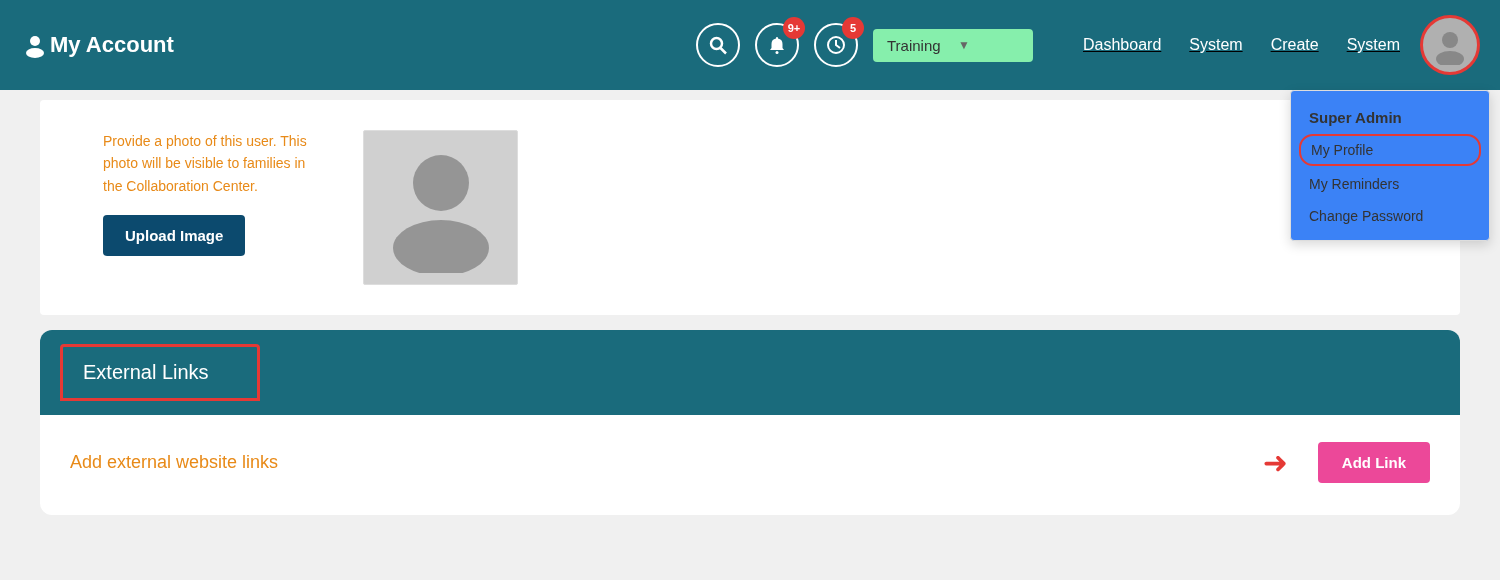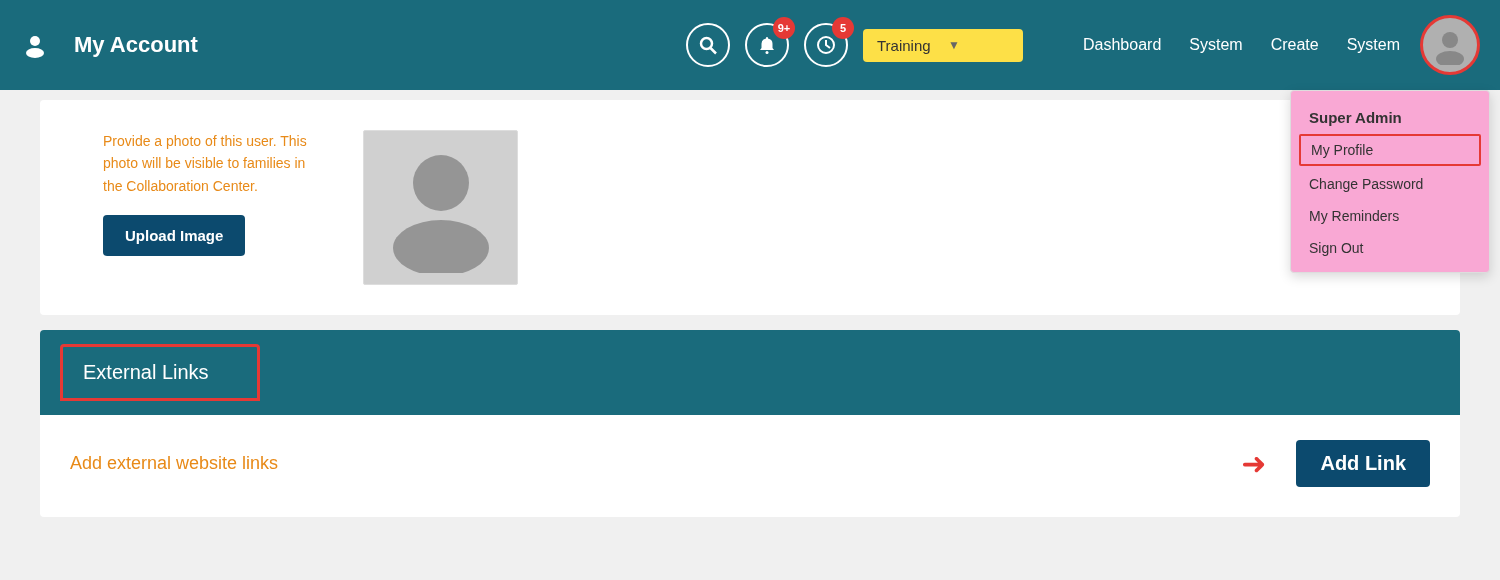--- a/index.html
+++ b/index.html
@@ -11,21 +11,21 @@
       height: 90px;
       display: flex;
       align-items: center;
       padding: 0 20px;
       position: relative;
       z-index: 10;
     }
     .header-left {
       display: flex;
       align-items: center;
-      gap: 24px;
+      gap: 0;
       color: white;
       font-size: 22px;
       font-weight: bold;
       flex: 1;
     }
     .header-left .user-icon {
       width: 30px;
       height: 30px;
       display: flex;
       align-items: center;
@@ -62,34 +62,35 @@
       height: 22px;
       font-size: 11px;
       display: flex;
       align-items: center;
       justify-content: center;
       font-weight: bold;
     }
     .training-select {
       display: flex;
       align-items: center;
-      background: #fde047;
+      background: #86efac;
       border-radius: 4px;
       padding: 8px 14px;
       gap: 10px;
       cursor: pointer;
       min-width: 160px;
     }
     .training-select span { color: #333; font-size: 15px; flex: 1; }
     .training-select .arrow { color: #666; font-size: 12px; }
     .header-nav {
       display: flex;
       align-items: center;
       gap: 28px;
-      margin-left: 30px;
+      margin-left: 20px;
+      text-decoration: underline;
     }
     .header-nav a {
       color: white;
       text-decoration: none;
       font-size: 16px;
       cursor: pointer;
     }
     .avatar-btn {
       width: 60px;
       height: 60px;
@@ -102,21 +103,21 @@
       align-items: center;
       justify-content: center;
       margin-left: 20px;
     }
 
     
     .dropdown-menu {
       position: absolute;
       top: 90px;
       right: 10px;
-      background: #f9a8d4;
+      background: #3b82f6;
       border: 1px solid #ddd;
       border-radius: 4px;
       box-shadow: 0 4px 12px rgba(0,0,0,0.15);
       min-width: 200px;
       z-index: 100;
       padding: 8px 0;
     }
     .dropdown-title {
       padding: 10px 18px 6px;
       font-size: 15px;
@@ -128,21 +129,21 @@
       font-size: 14px;
       color: #333;
       cursor: pointer;
       display: block;
     }
     .dropdown-item.active {
       border: 2px solid #e53935;
       color: #333;
       margin: 2px 8px;
       padding: 6px 10px;
-      border-radius: 2px;
+      border-radius: 14px;
     }
 
     
     .main-content {
       background: #f0f0f0;
       padding: 10px 40px;
     }
 
     
     .profile-card {
@@ -191,21 +192,21 @@
       color: white;
       padding: 14px 20px;
       border-radius: 4px 4px 0 0;
       font-size: 20px;
       border: 3px solid #e53935;
       display: inline-block;
       min-width: 200px;
     }
     .ext-links-container {
       background: white;
-      border-radius: 4px;
+      border-radius: 12px;
       overflow: hidden;
     }
     .ext-links-header-row {
       background: #1a6b7c;
       padding: 14px 20px;
     }
     .ext-links-body {
       padding: 25px 30px 30px;
       display: flex;
       align-items: center;
@@ -221,26 +222,26 @@
       display: flex;
       align-items: center;
       gap: 20px;
     }
     .arrow-icon {
       color: #e53935;
       font-size: 30px;
       margin-right: 10px;
     }
     .add-link-btn {
-      background: #0c4a6e;
+      background: #ec4899;
       color: white;
       border: none;
       padding: 12px 24px;
       border-radius: 4px;
-      font-size: 20px;
+      font-size: 15px;
       cursor: pointer;
       font-weight: bold;
       white-space: nowrap;
     }
 
     
     .silhouette { opacity: 0.55; }
   </style>
 </head>
 <body>
@@ -295,23 +296,22 @@
     <svg width="40" height="40" viewBox="0 0 40 40" fill="#888">
       <circle cx="20" cy="15" r="8"></circle>
       <ellipse cx="20" cy="34" rx="14" ry="8"></ellipse>
     </svg>
   </div>
 </div>
 
 <div class="dropdown-menu">
   <div class="dropdown-title">Super Admin</div>
   <a class="dropdown-item active">My Profile</a>
+  <a class="dropdown-item">My Reminders</a>
   <a class="dropdown-item">Change Password</a>
-  <a class="dropdown-item">My Reminders</a>
-  <a class="dropdown-item">Sign Out</a>
 </div>
 
 <div class="main-content">
 
   <div class="profile-card">
     <div class="profile-text">
       <p>Provide a photo of this user. This photo will be visible to families in the Collaboration Center.</p>
       <button class="upload-btn">Upload Image</button>
     </div>
     <div class="avatar-placeholder">

